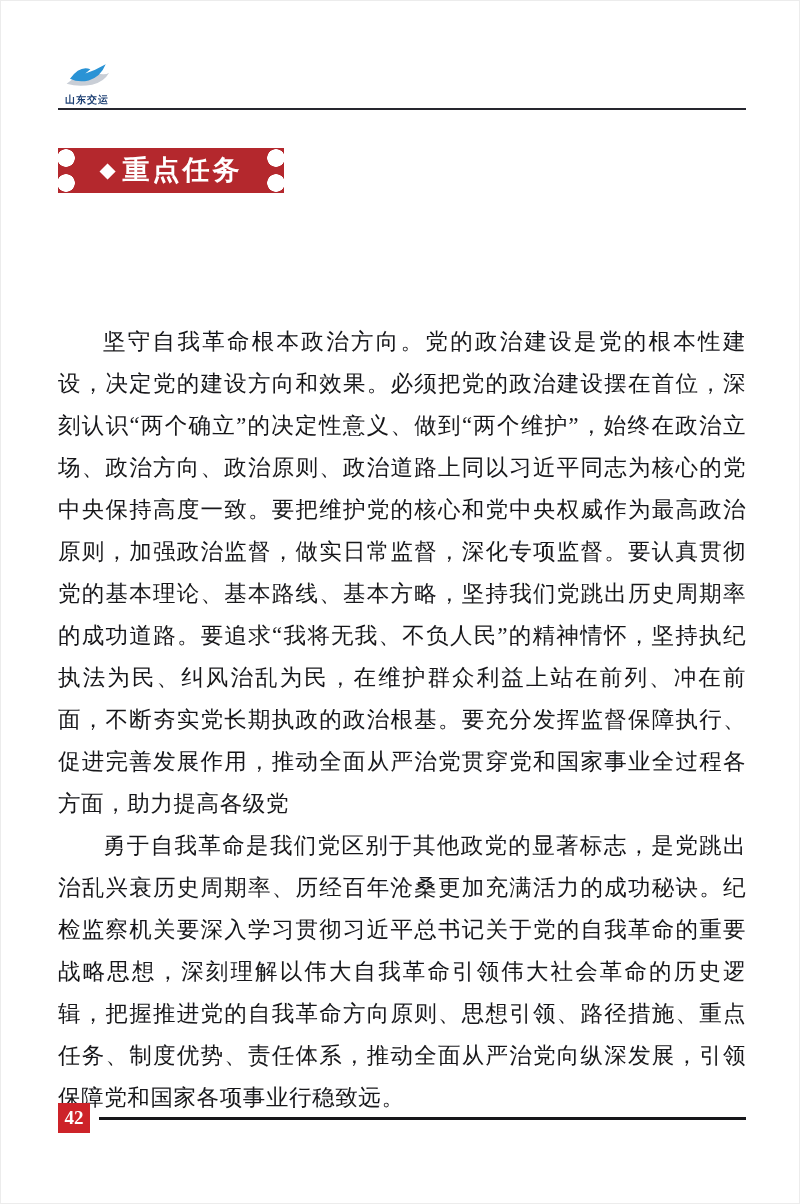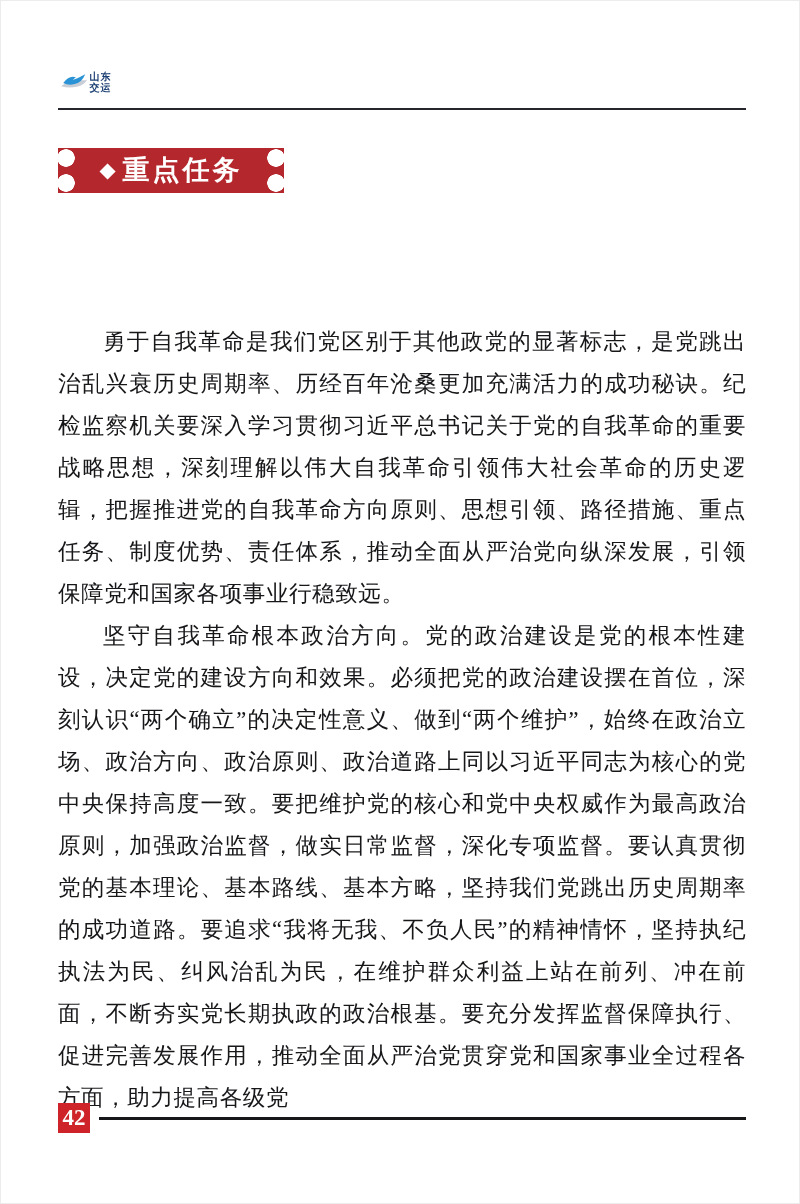--- a/index.html
+++ b/index.html
@@ -7,21 +7,21 @@
     position:relative;
     width:800px;height:1204px;
     box-sizing:border-box;
     background:#ffffff;
     border:1px solid #ececec;
     overflow:hidden;
     font-family:"Liberation Serif","DejaVu Serif",serif;
   }
   
   .header{position:absolute;left:57px;top:56px;width:688px;height:50px;display:flex;align-items:center;}
-  .logo{width:58px;display:flex;flex-direction:row;align-items:center;margin-right:0;}
+  .logo{width:58px;display:flex;flex-direction:column;align-items:center;margin-right:0;}
   .logo svg{width:52px;height:34px;display:block;}
   .logo-caption{
     font-family:"Liberation Sans","DejaVu Sans",sans-serif;
     font-size:10px;font-weight:bold;color:#1c3f73;letter-spacing:1px;line-height:11px;
   }
   .org-name{
     font-family:"Liberation Sans","DejaVu Sans",sans-serif;
     font-size:25px;font-weight:bold;color:#15151d;letter-spacing:2px;
   }
   .header-rule{position:absolute;left:57px;top:107px;width:688px;height:2px;background:#26262e;}
@@ -50,21 +50,21 @@
   .body-text{
     position:absolute;left:57px;top:320px;width:688px;
     font-size:22.5px;line-height:42px;letter-spacing:0.6px;color:#17171a;
     text-align:justify;
   }
   .body-text p{margin:0;text-indent:2em;}
   
   .footer{position:absolute;left:57px;top:1102px;width:688px;display:flex;align-items:center;}
   .page-num{
     width:32px;height:30px;background:var(--pagenum-red,#cd2329);
-    color:#ffffff;font-weight:bold;font-size:23px;
+    color:#ffffff;font-weight:bold;font-size:19px;
     display:flex;align-items:center;justify-content:center;flex:0 0 auto;
   }
   .footer-rule{flex:1 1 auto;height:3px;background:#17171a;margin-left:9px;}
 </style>
 </head>
 <body>
 
 <div class="page">
 
   <div class="header">
@@ -80,22 +80,22 @@
 
   <div class="badge">
     <span class="badge-text">
       <span class="badge-diamond">◆</span>
       <span>重点任务</span>
     </span>
   </div>
 
 
   <div class="body-text">
+    <p>坚守自我革命根本政治方向。党的政治建设是党的根本性建设，决定党的建设方向和效果。必须把党的政治建设摆在首位，深刻认识“两个确立”的决定性意义、做到“两个维护”，始终在政治立场、政治方向、政治原则、政治道路上同以习近平同志为核心的党中央保持高度一致。要把维护党的核心和党中央权威作为最高政治原则，加强政治监督，做实日常监督，深化专项监督。要认真贯彻党的基本理论、基本路线、基本方略，坚持我们党跳出历史周期率的成功道路。要追求“我将无我、不负人民”的精神情怀，坚持执纪执法为民、纠风治乱为民，在维护群众利益上站在前列、冲在前面，不断夯实党长期执政的政治根基。要充分发挥监督保障执行、促进完善发展作用，推动全面从严治党贯穿党和国家事业全过程各方面，助力提高各级党</p>
     <p>勇于自我革命是我们党区别于其他政党的显著标志，是党跳出治乱兴衰历史周期率、历经百年沧桑更加充满活力的成功秘诀。纪检监察机关要深入学习贯彻习近平总书记关于党的自我革命的重要战略思想，深刻理解以伟大自我革命引领伟大社会革命的历史逻辑，把握推进党的自我革命方向原则、思想引领、路径措施、重点任务、制度优势、责任体系，推动全面从严治党向纵深发展，引领保障党和国家各项事业行稳致远。</p>
-    <p>坚守自我革命根本政治方向。党的政治建设是党的根本性建设，决定党的建设方向和效果。必须把党的政治建设摆在首位，深刻认识“两个确立”的决定性意义、做到“两个维护”，始终在政治立场、政治方向、政治原则、政治道路上同以习近平同志为核心的党中央保持高度一致。要把维护党的核心和党中央权威作为最高政治原则，加强政治监督，做实日常监督，深化专项监督。要认真贯彻党的基本理论、基本路线、基本方略，坚持我们党跳出历史周期率的成功道路。要追求“我将无我、不负人民”的精神情怀，坚持执纪执法为民、纠风治乱为民，在维护群众利益上站在前列、冲在前面，不断夯实党长期执政的政治根基。要充分发挥监督保障执行、促进完善发展作用，推动全面从严治党贯穿党和国家事业全过程各方面，助力提高各级党</p>
   </div>
 
   <div class="footer">
     <div class="page-num">42</div>
     <div class="footer-rule"></div>
   </div>
 
 </div>
 
 </body></html>

